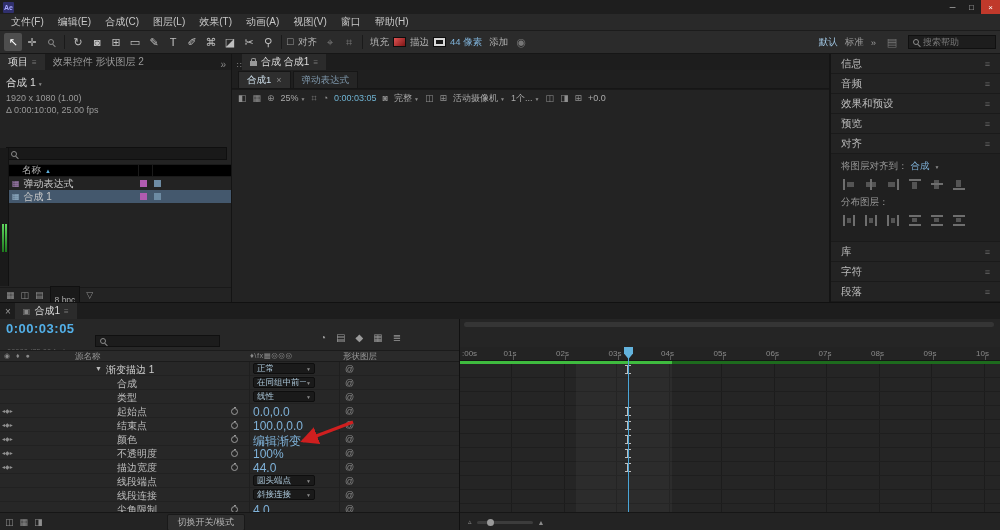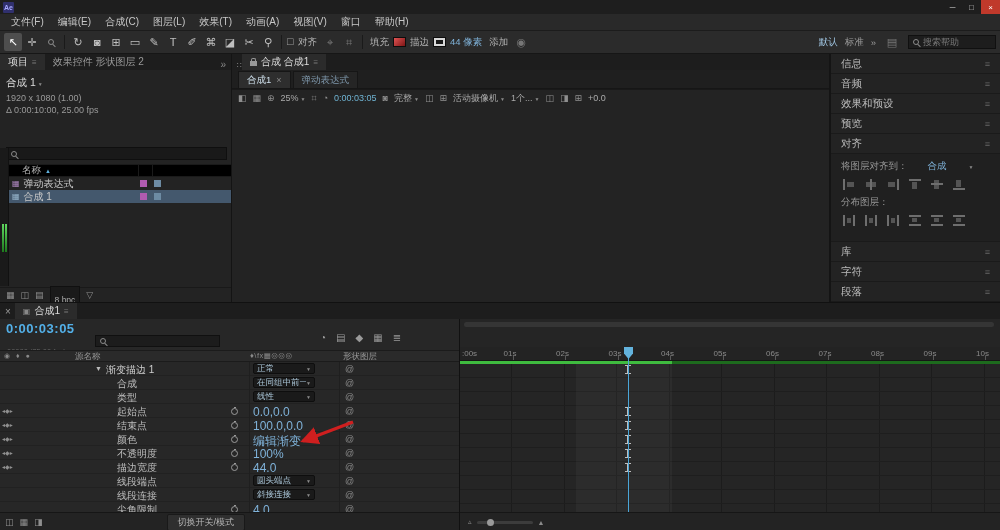--- a/index.html
+++ b/index.html
@@ -78,21 +78,21 @@
   .sparkle{position:absolute;left:190px;top:88px;width:13px;height:13px;background:#cfc9f0;clip-path:polygon(50% 0%,58% 42%,100% 50%,58% 58%,50% 100%,42% 58%,0% 50%,42% 42%)}
   .notice{position:absolute;right:12px;top:8px;color:#9a9a9a;font-size:9.5px}
   .comp-controls{height:17px;background:#232323;border-top:1px solid #191919;display:flex;align-items:center;gap:6px;padding:0 6px;font-size:9px;color:#aaa;white-space:nowrap}
   .cc-ico{color:#8f8f8f;font-size:9px}
   .cc-tc{color:#6fb3d2}
   
   .rightpanel{width:170px;flex:none;border-right:none;border-left:1px solid #141414;display:flex;flex-direction:column}
   .rp-header{height:20px;flex:none;background:#232323;border-bottom:1px solid #1a1a1a;display:flex;align-items:center;padding:0 10px;font-size:10.5px;color:#bbb}
   .rp-menu{margin-left:auto;color:#666;font-size:9px}
   .align-body{height:88px;flex:none;background:#202020;border-bottom:1px solid #1a1a1a;padding-top:4px}
-  .align-line{display:flex;align-items:center;gap:20px;padding:2px 10px}
+  .align-line{display:flex;align-items:center;gap:3px;padding:2px 10px}
   .al-label{color:#999;font-size:9.5px}
   .al-value{color:#7fb2d9;font-size:9.5px}
   .align-icons{display:flex;gap:10px;padding:4px 12px}
   .alico{width:12px;height:11px;opacity:.5;background-repeat:no-repeat;flex:none}
   .al1{background-image:linear-gradient(#bbb,#bbb),linear-gradient(#888,#888);background-size:2px 11px,7px 5px;background-position:0 0,4px 3px}
   .al2{background-image:linear-gradient(#bbb,#bbb),linear-gradient(#888,#888);background-size:2px 11px,10px 5px;background-position:5px 0,1px 3px}
   .al3{background-image:linear-gradient(#bbb,#bbb),linear-gradient(#888,#888);background-size:2px 11px,7px 5px;background-position:10px 0,1px 3px}
   .al4{background-image:linear-gradient(#bbb,#bbb),linear-gradient(#888,#888);background-size:12px 2px,5px 7px;background-position:0 0,3px 3px}
   .al5{background-image:linear-gradient(#bbb,#bbb),linear-gradient(#888,#888);background-size:12px 2px,5px 9px;background-position:0 4px,3px 1px}
   .al6{background-image:linear-gradient(#bbb,#bbb),linear-gradient(#888,#888);background-size:12px 2px,5px 7px;background-position:0 9px,3px 1px}

